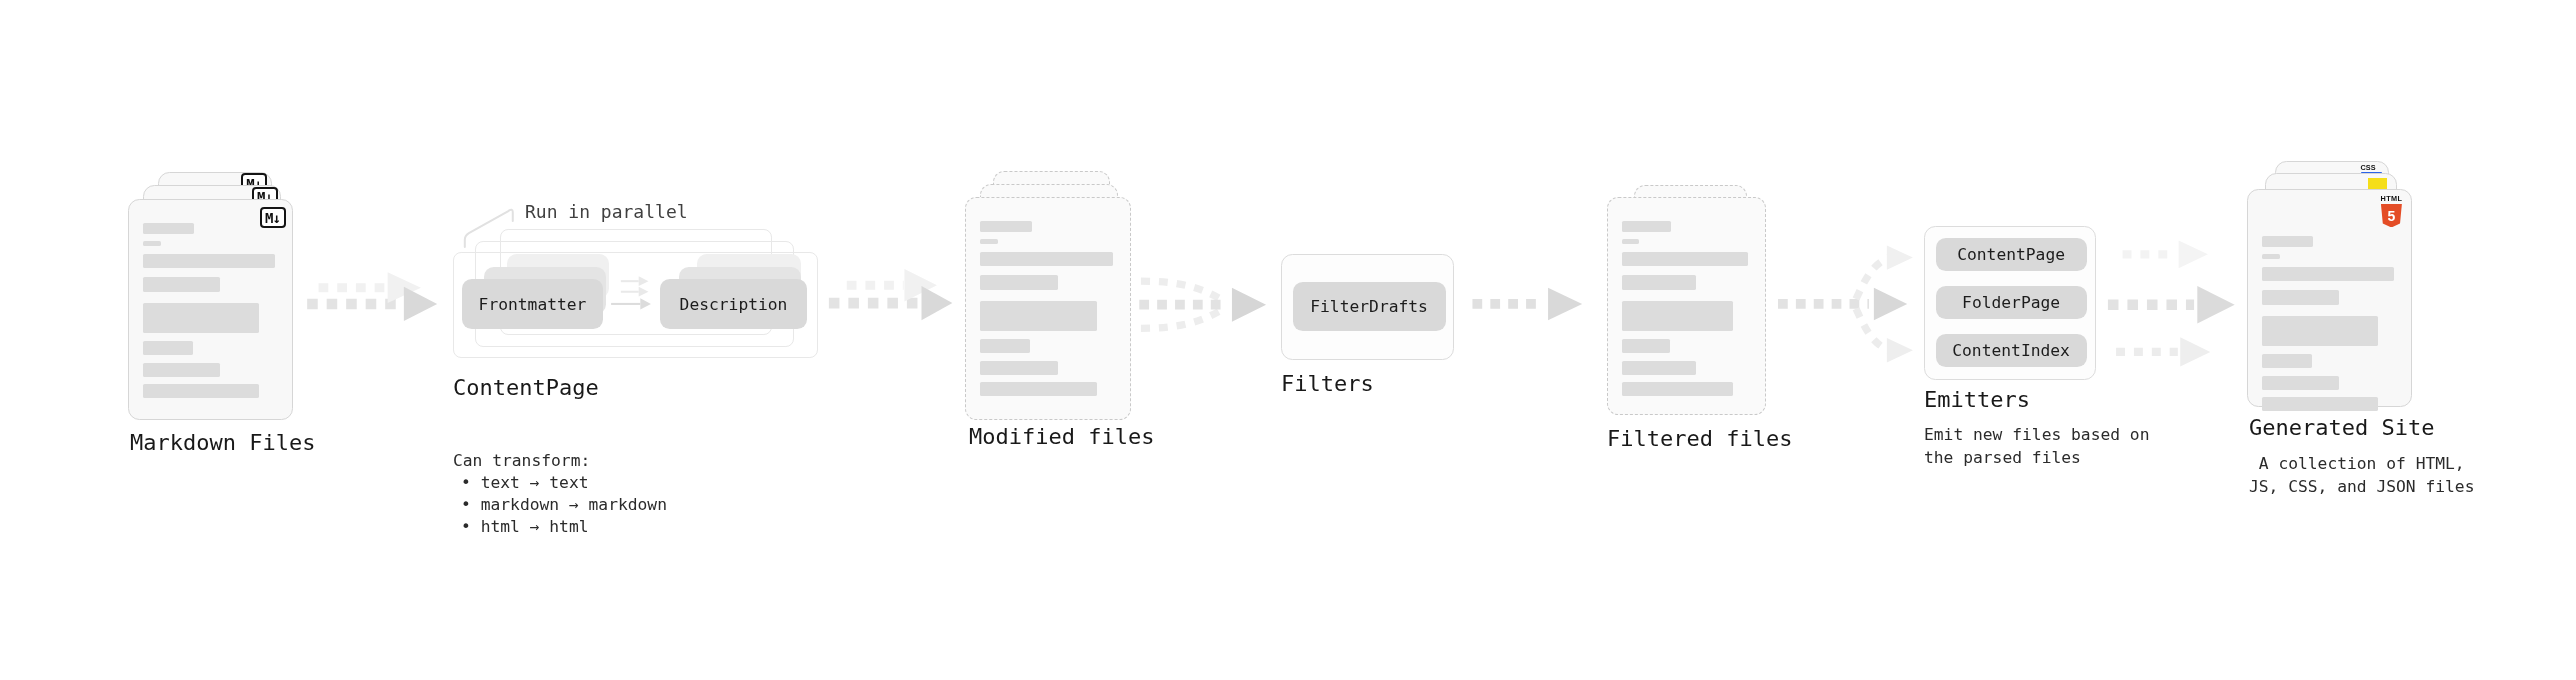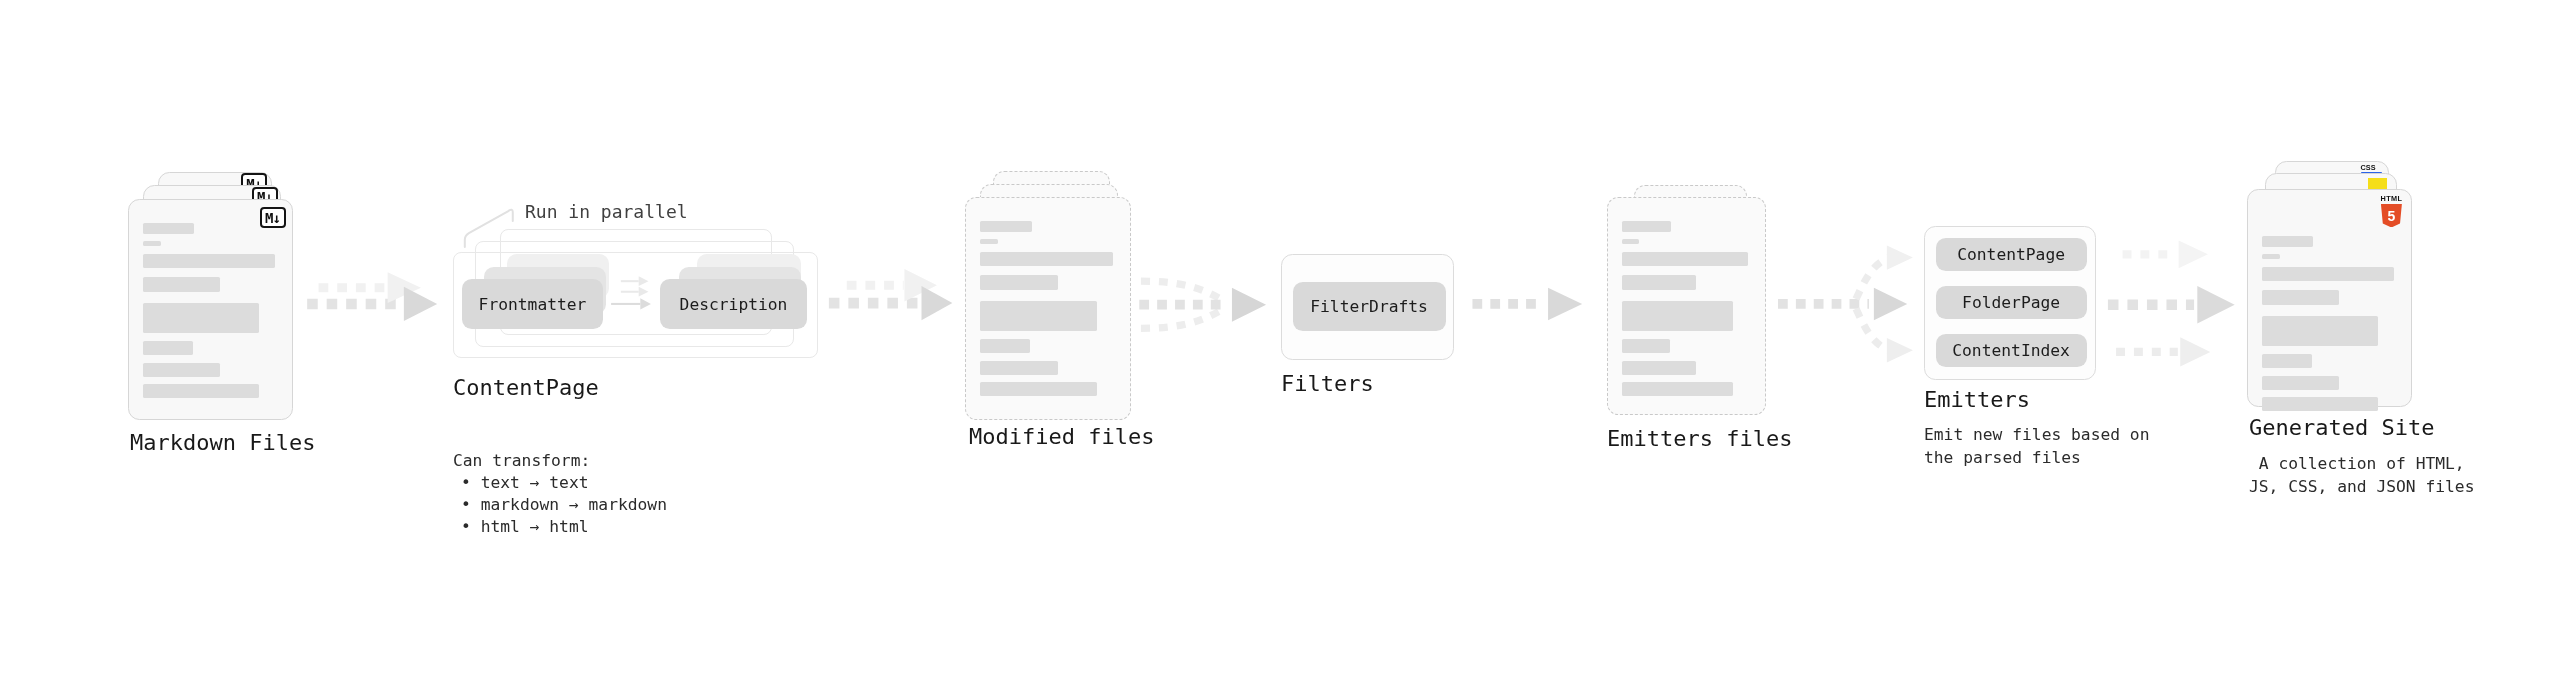--- a/index.html
+++ b/index.html
@@ -122,21 +122,21 @@
           <div class="bar" style="width: 13%; height: 4.9px; margin-bottom: 8.1px;"></div>
           <div class="bar" style="width: 98%; height: 14.6px; margin-bottom: 9px;"></div>
           <div class="bar" style="width: 57%; height: 14.6px; margin-bottom: 10.6px;"></div>
           <div class="bar" style="width: 86%; height: 30px; margin-bottom: 8.1px;"></div>
           <div class="bar" style="width: 37%; height: 14px; margin-bottom: 8.1px;"></div>
           <div class="bar" style="width: 57%; height: 14px; margin-bottom: 7.3px;"></div>
           <div class="bar" style="width: 86%; height: 14px; margin-bottom: 0px;"></div>
         </div>
     </div>
   </div>
-  <div class="stage-title" style="left:1607px;top:426px;">Emitters files</div>
+  <div class="stage-title" style="left:1607px;top:426px;">Filtered files</div>
 
   <div class="panel" style="left:1924px;top:226px;width:172px;height:154px;text-align:center;">
     <div class="pill l2" style="left:10.6px;top:11.4px;width:151px;height:33px;">ContentPage</div>
     <div class="pill l2" style="left:10.6px;top:59px;width:151px;height:33px;">FolderPage</div>
     <div class="pill l2" style="left:10.6px;top:107px;width:151px;height:33px;">ContentIndex</div>
   </div>
   <div class="stage-title" style="left:1924px;top:387px;">Emitters</div>
   <div class="stage-desc" style="left:1924px;top:423px;">
     <div>Emit new files based on</div>
     <div>the parsed files</div>

